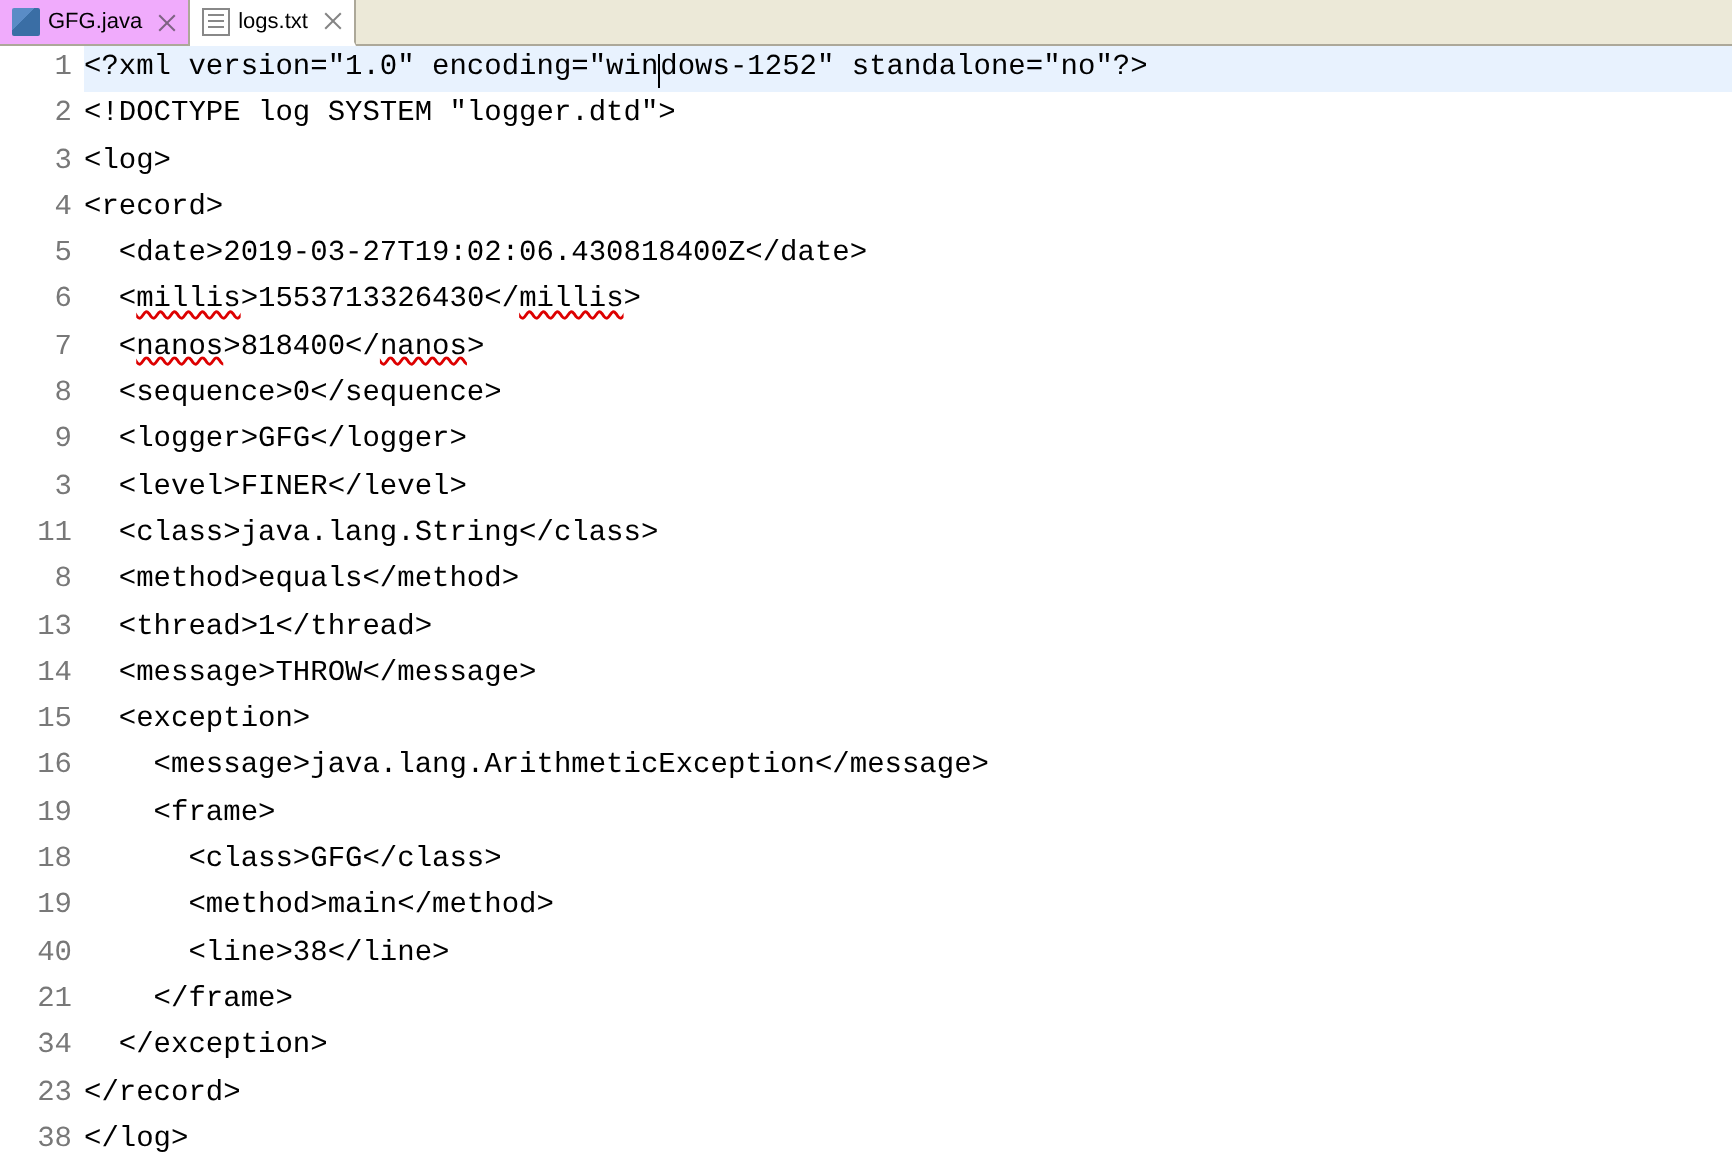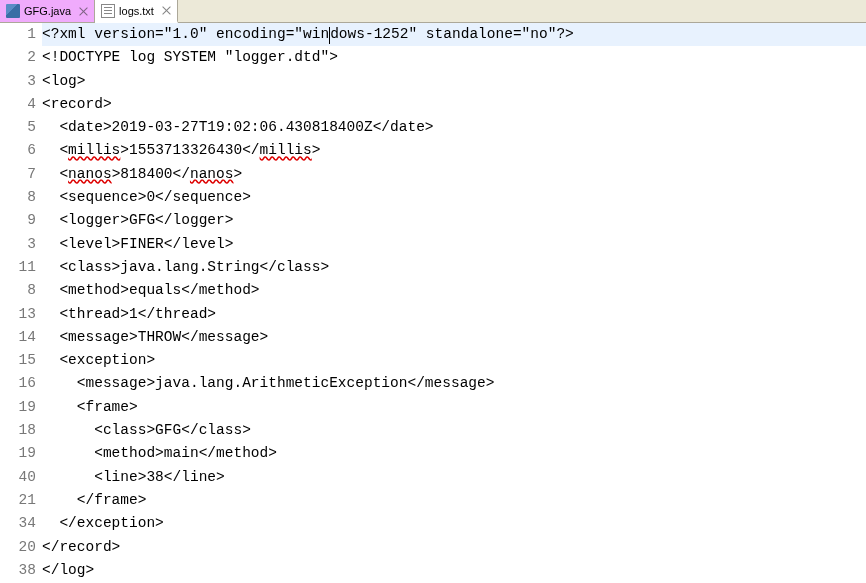--- a/index.html
+++ b/index.html
@@ -145,17 +145,17 @@
       <div class="line">13</div>
       <div class="line">14</div>
       <div class="line">15</div>
       <div class="line">16</div>
       <div class="line">19</div>
       <div class="line">18</div>
       <div class="line">19</div>
       <div class="line">40</div>
       <div class="line">21</div>
       <div class="line">34</div>
-      <div class="line">20</div>
+      <div class="line">23</div>
       <div class="line">38</div>
     </div>
   <div class="code" id="code"><div class="line current">&lt;?xml version="1.0" encoding="win<span class="cursor"></span>dows-1252" standalone="no"?&gt;</div><div class="line">&lt;!DOCTYPE log SYSTEM "logger.dtd"&gt;</div><div class="line">&lt;log&gt;</div><div class="line">&lt;record&gt;</div><div class="line">  &lt;date&gt;2019-03-27T19:02:06.430818400Z&lt;/date&gt;</div><div class="line">  &lt;<span class="underline-red">millis</span>&gt;1553713326430&lt;/<span class="underline-red">millis</span>&gt;</div><div class="line">  &lt;<span class="underline-red">nanos</span>&gt;818400&lt;/<span class="underline-red">nanos</span>&gt;</div><div class="line">  &lt;sequence&gt;0&lt;/sequence&gt;</div><div class="line">  &lt;logger&gt;GFG&lt;/logger&gt;</div><div class="line">  &lt;level&gt;FINER&lt;/level&gt;</div><div class="line">  &lt;class&gt;java.lang.String&lt;/class&gt;</div><div class="line">  &lt;method&gt;equals&lt;/method&gt;</div><div class="line">  &lt;thread&gt;1&lt;/thread&gt;</div><div class="line">  &lt;message&gt;THROW&lt;/message&gt;</div><div class="line">  &lt;exception&gt;</div><div class="line">    &lt;message&gt;java.lang.ArithmeticException&lt;/message&gt;</div><div class="line">    &lt;frame&gt;</div><div class="line">      &lt;class&gt;GFG&lt;/class&gt;</div><div class="line">      &lt;method&gt;main&lt;/method&gt;</div><div class="line">      &lt;line&gt;38&lt;/line&gt;</div><div class="line">    &lt;/frame&gt;</div><div class="line">  &lt;/exception&gt;</div><div class="line">&lt;/record&gt;</div><div class="line">&lt;/log&gt;</div></div>
 </div>
 
 </body></html>

